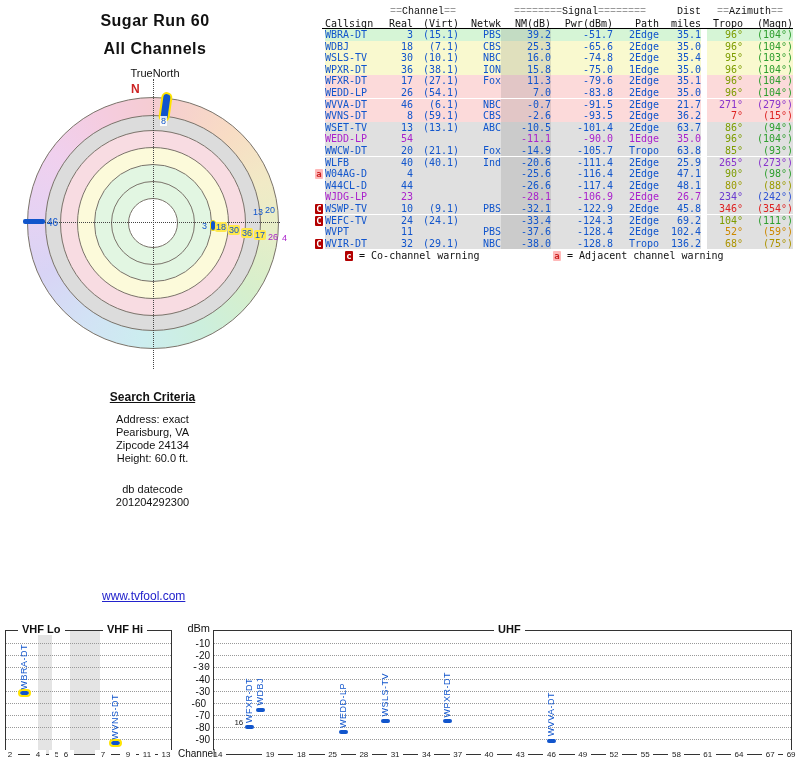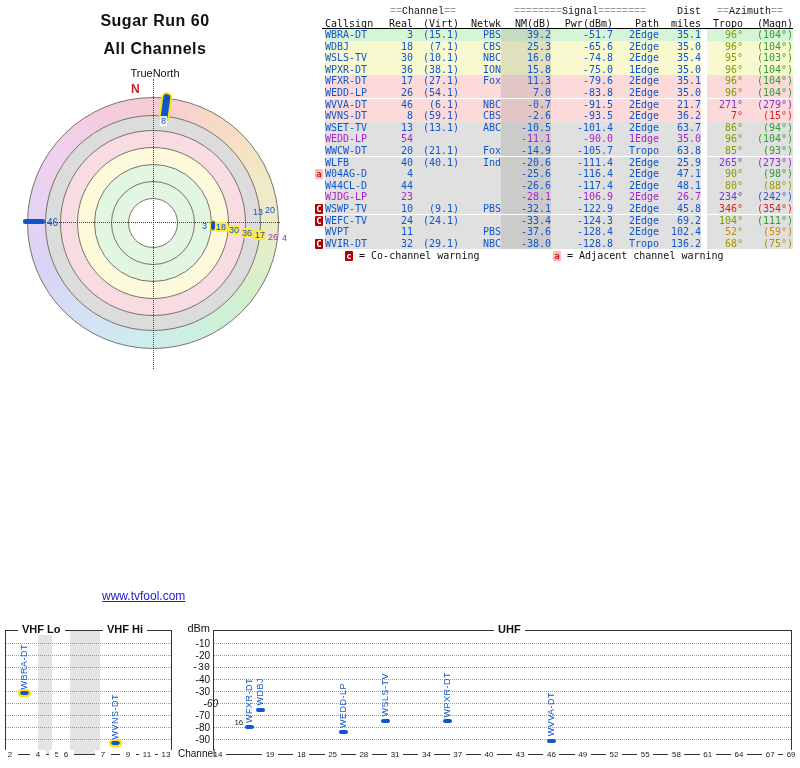--- a/index.html
+++ b/index.html
@@ -154,20 +154,31 @@
 
   <div class="legend" style="left:345px">
     <span class="warnbox warn-C">c</span>
     <span>= Co-channel warning</span>
   </div>
   <div class="legend" style="left:553px">
     <span class="warnbox warn-a">a</span>
     <span>= Adjacent channel warning</span>
   </div>
 
+  <div class="search-block">
+    <div class="search-title">Search Criteria</div>
+    <div class="search-line">Address: exact</div>
+    <div class="search-line">Pearisburg, VA</div>
+    <div class="search-line">Zipcode 24134</div>
+    <div class="search-line">Height: 60.0 ft.</div>
+    <div class="db-block">
+      <div class="search-line">db datecode</div>
+      <div class="search-line">201204292300</div>
+    </div>
+  </div>
 
   <a class="site-link" href="#">www.tvfool.com</a>
 
   <div>
     <div class="panel" id="panel-vhf" style="left:5px;width:167px;"></div>
     <div class="panel" id="panel-uhf" style="left:213px;width:579px;"></div>
     <div id="chart-overlay">
         <div class="grayband" style="left: 38px; width: 14px;"></div>
         <div class="grayband" style="left: 70px; width: 30px;"></div>
         <div class="gridline" style="left: 6px; width: 165px; top: 643px;"></div>
@@ -180,21 +191,21 @@
         <div class="gridline" style="left: 214px; width: 577px; top: 667px;"></div>
         <div class="ytick" style="left: 182px; top: 662px; font-family: Liberation Mono, monospace;">-30</div>
         <div class="gridline" style="left: 6px; width: 165px; top: 679px;"></div>
         <div class="gridline" style="left: 214px; width: 577px; top: 679px;"></div>
         <div class="ytick" style="left: 182px; top: 674px;">-40</div>
         <div class="gridline" style="left: 6px; width: 165px; top: 691px;"></div>
         <div class="gridline" style="left: 214px; width: 577px; top: 691px;"></div>
         <div class="ytick" style="left: 182px; top: 686px;">-30</div>
         <div class="gridline" style="left: 6px; width: 165px; top: 703px;"></div>
         <div class="gridline" style="left: 214px; width: 577px; top: 703px;"></div>
-        <div class="ytick" style="left: 190px; top: 698px; font-style: italic;">-60</div>
+        <div class="ytick" style="left: 178px; top: 698px;">-60</div>
         <div class="gridline" style="left: 6px; width: 165px; top: 715px;"></div>
         <div class="gridline" style="left: 214px; width: 577px; top: 715px;"></div>
         <div class="ytick" style="left: 182px; top: 710px;">-70</div>
         <div class="gridline" style="left: 6px; width: 165px; top: 727px;"></div>
         <div class="gridline" style="left: 214px; width: 577px; top: 727px;"></div>
         <div class="ytick" style="left: 182px; top: 722px;">-80</div>
         <div class="gridline" style="left: 6px; width: 165px; top: 739px;"></div>
         <div class="gridline" style="left: 214px; width: 577px; top: 739px;"></div>
         <div class="ytick" style="left: 182px; top: 734px;">-90</div>
         <div class="xtick" style="left: 2px; top: 750px;">2</div>

